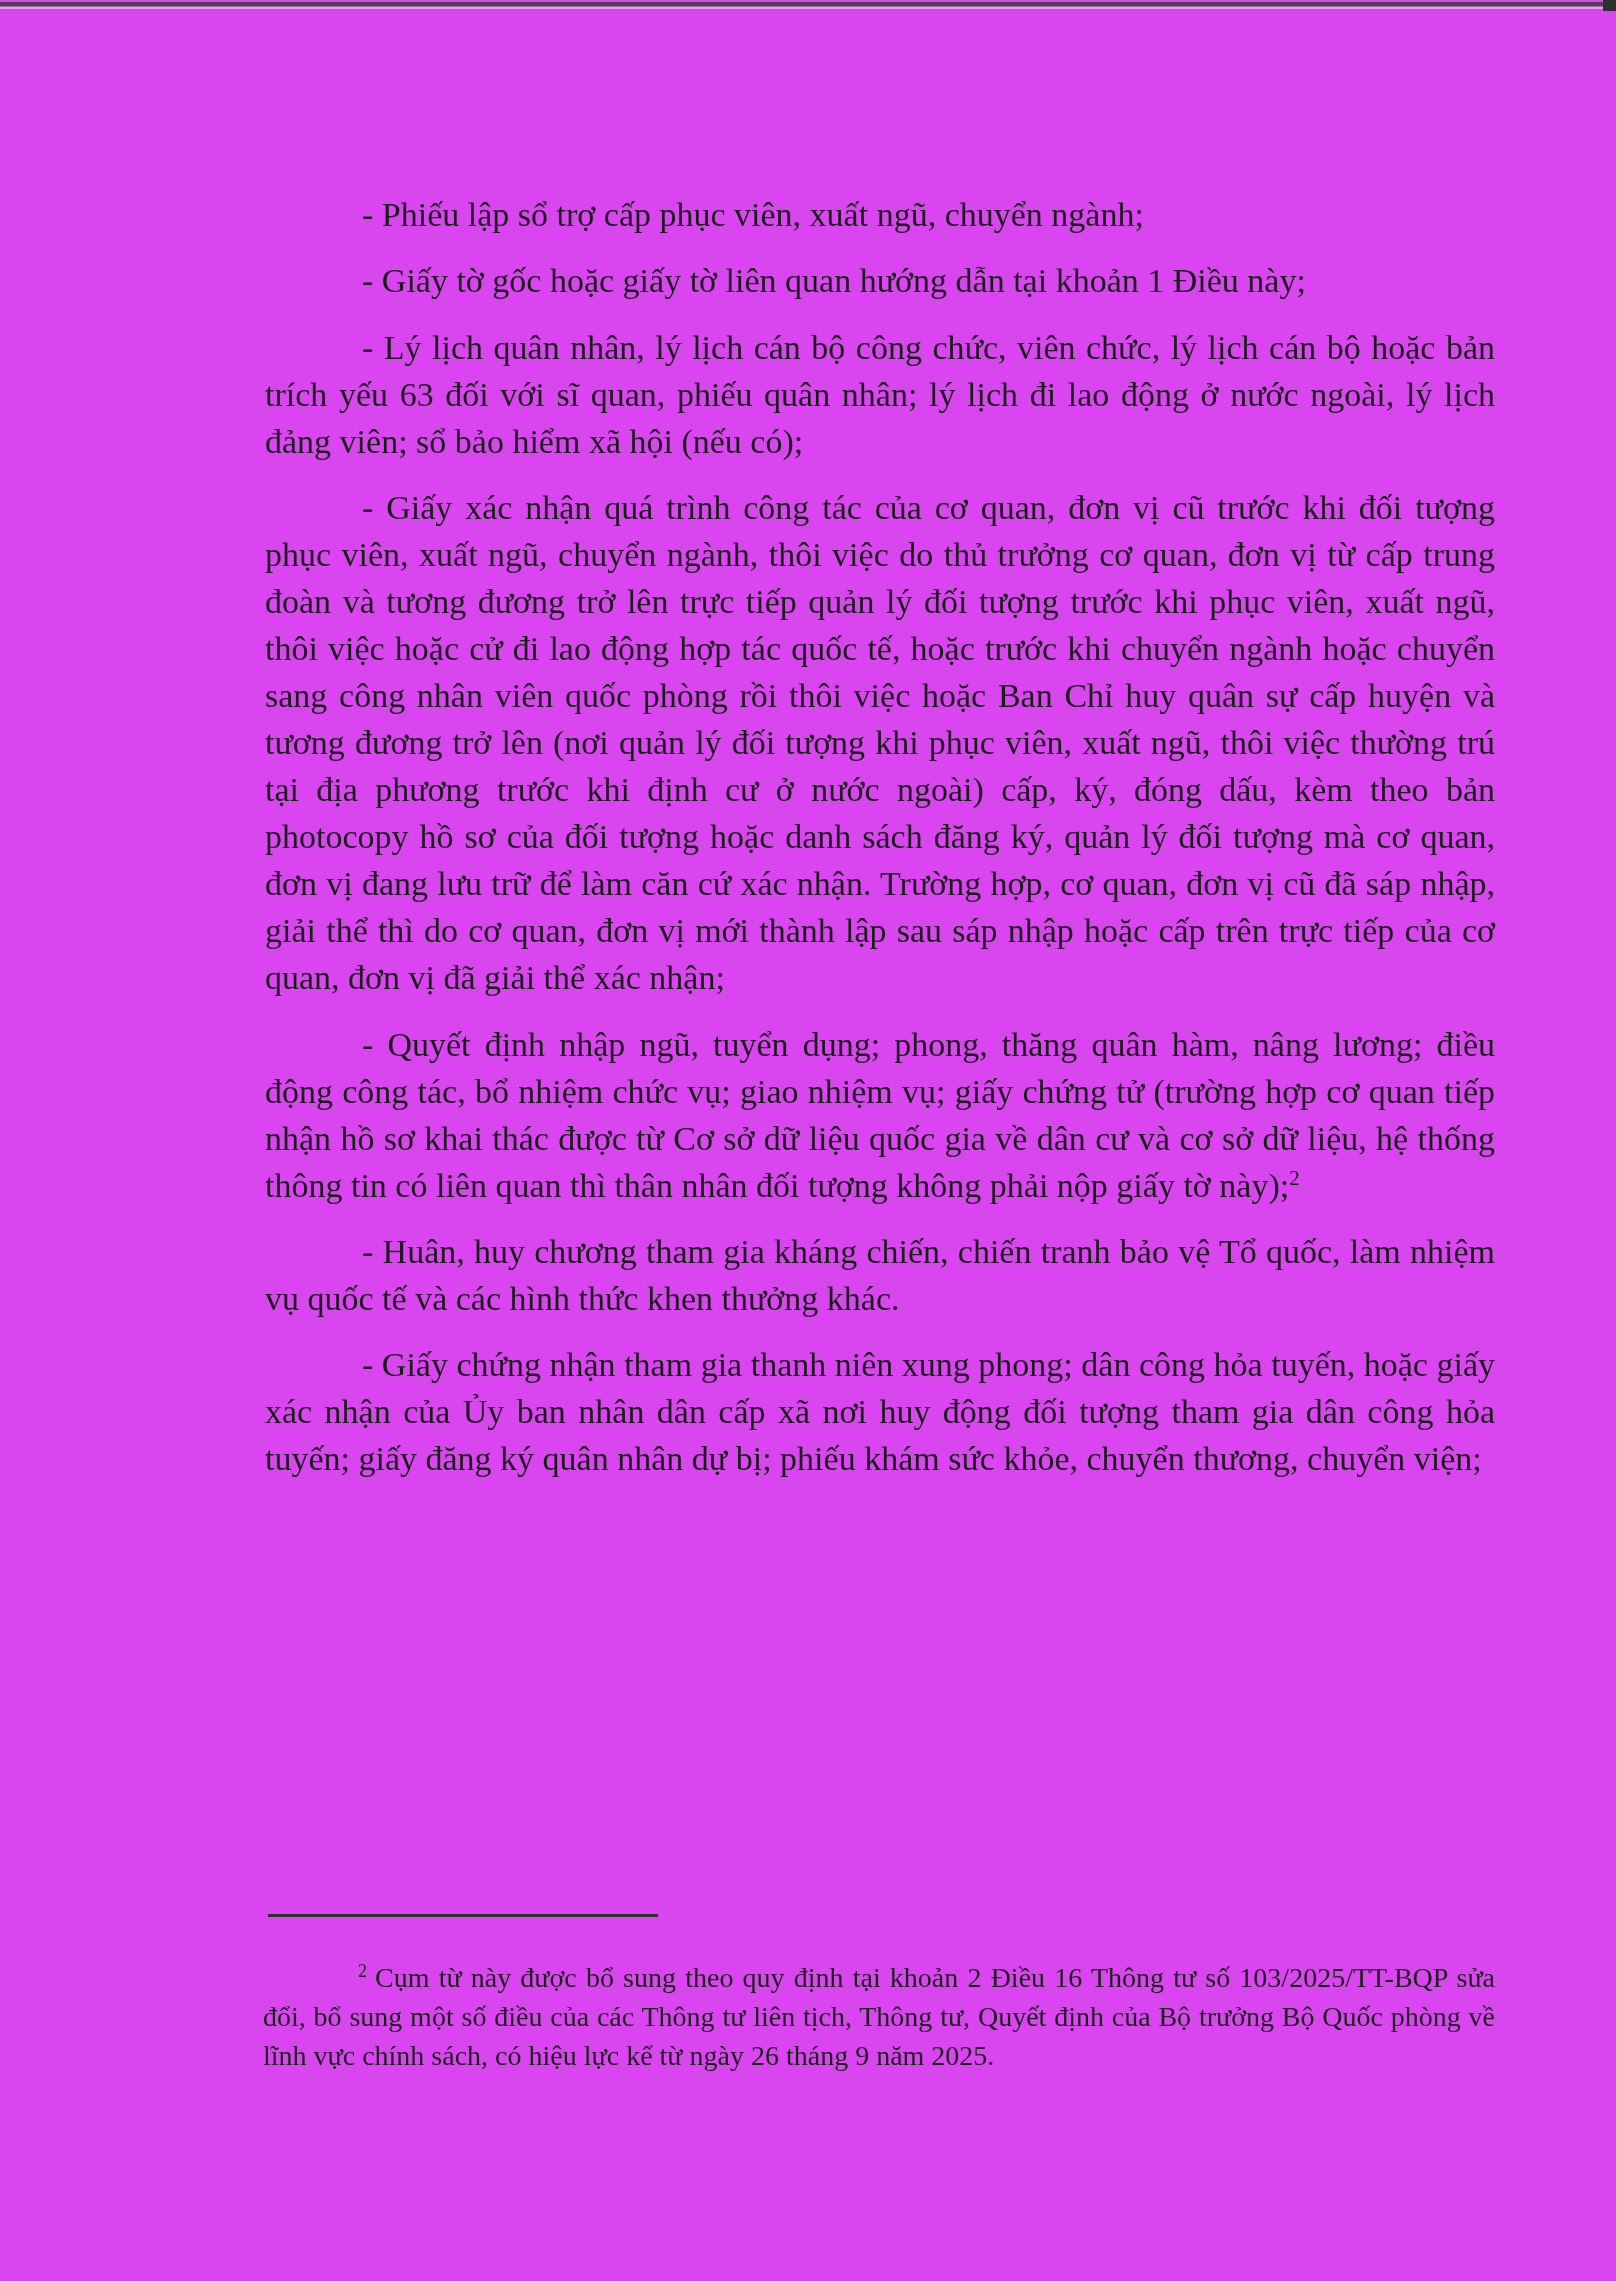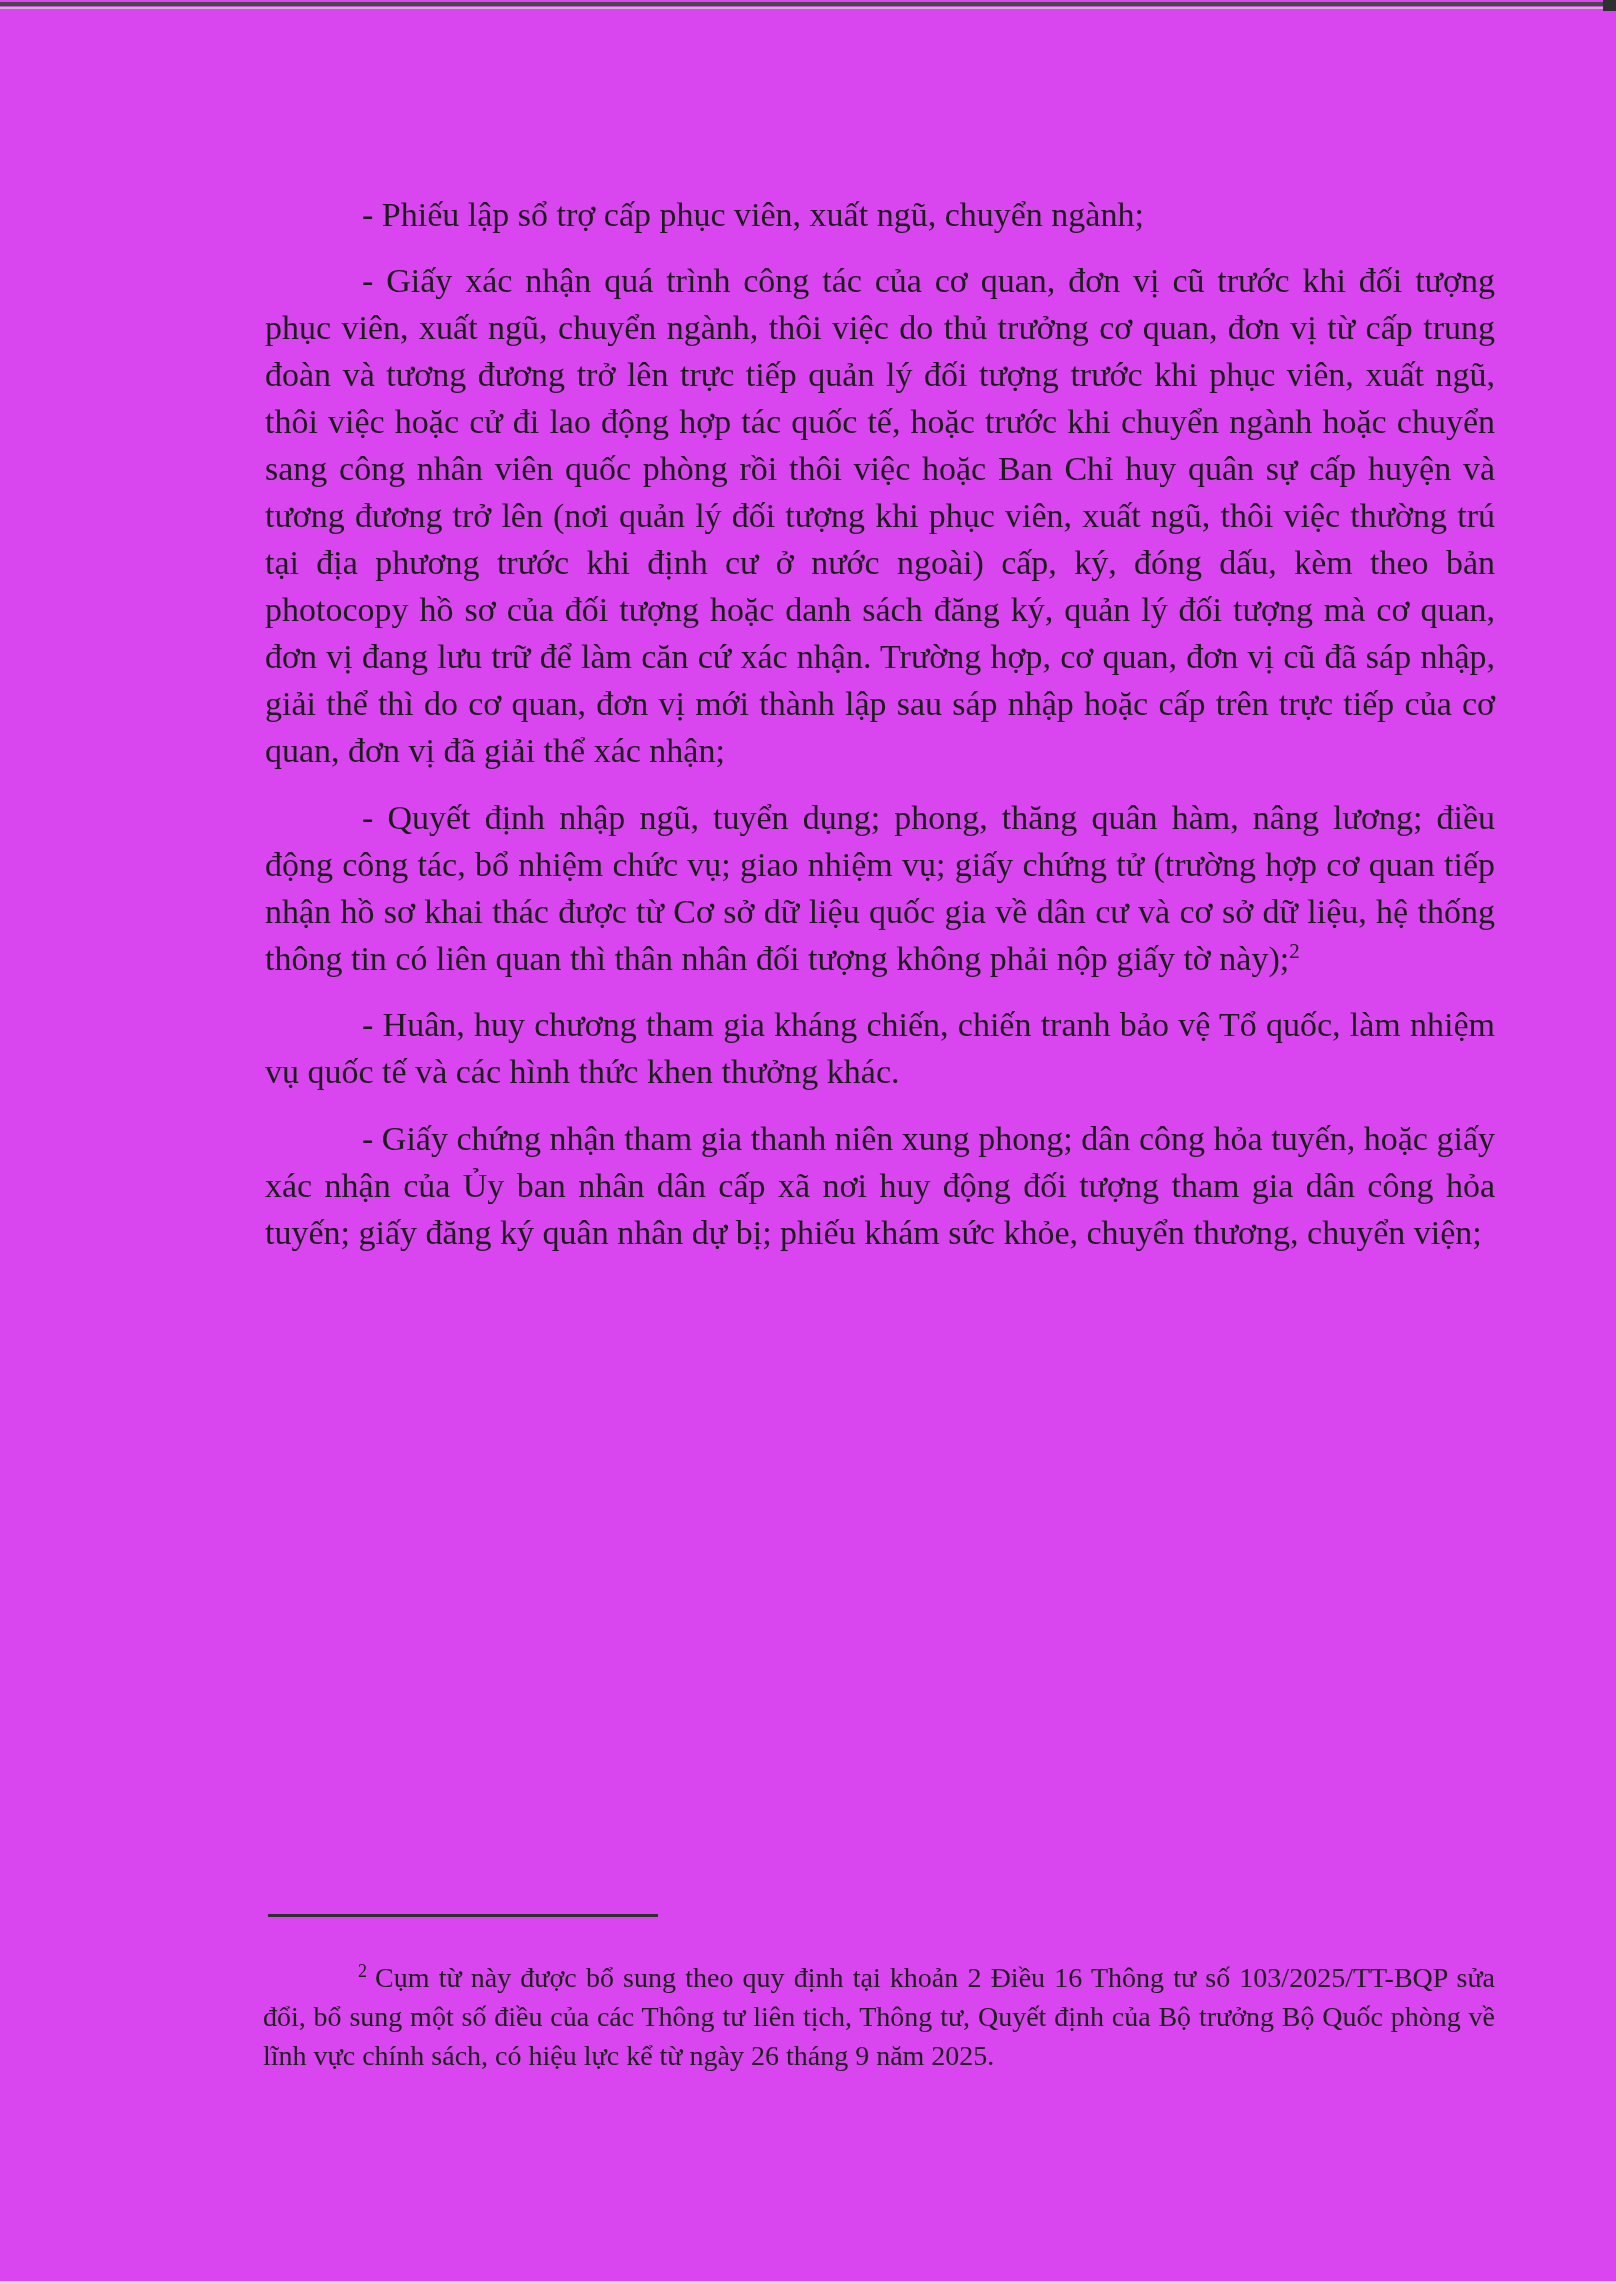--- a/index.html
+++ b/index.html
@@ -95,20 +95,22 @@
 
 <div class="page">
 
   <div class="scan-edge-top"></div>
   <div class="scan-edge-top-soft"></div>
   <div class="scan-mark-top-right"></div>
   <div class="scan-edge-bottom"></div>
 
   <div class="content">
     <p class="para"><span>- Phiếu lập sổ trợ cấp phục viên, xuất ngũ, chuyển ngành;</span></p>
+    <p class="para"><span>- Giấy tờ gốc hoặc giấy tờ liên quan hướng dẫn tại khoản 1 Điều này;</span></p>
+    <p class="para"><span>- Lý lịch quân nhân, lý lịch cán bộ công chức, viên chức, lý lịch cán bộ hoặc bản trích yếu 63 đối với sĩ quan, phiếu quân nhân; lý lịch đi lao động ở nước ngoài, lý lịch đảng viên; sổ bảo hiểm xã hội (nếu có);</span></p>
     <p class="para"><span>- Giấy xác nhận quá trình công tác của cơ quan, đơn vị cũ trước khi đối tượng phục viên, xuất ngũ, chuyển ngành, thôi việc do thủ trưởng cơ quan, đơn vị từ cấp trung đoàn và tương đương trở lên trực tiếp quản lý đối tượng trước khi phục viên, xuất ngũ, thôi việc hoặc cử đi lao động hợp tác quốc tế, hoặc trước khi chuyển ngành hoặc chuyển sang công nhân viên quốc phòng rồi thôi việc hoặc Ban Chỉ huy quân sự cấp huyện và tương đương trở lên (nơi quản lý đối tượng khi phục viên, xuất ngũ, thôi việc thường trú tại địa phương trước khi định cư ở nước ngoài) cấp, ký, đóng dấu, kèm theo bản photocopy hồ sơ của đối tượng hoặc danh sách đăng ký, quản lý đối tượng mà cơ quan, đơn vị đang lưu trữ để làm căn cứ xác nhận. Trường hợp, cơ quan, đơn vị cũ đã sáp nhập, giải thể thì do cơ quan, đơn vị mới thành lập sau sáp nhập hoặc cấp trên trực tiếp của cơ quan, đơn vị đã giải thể xác nhận;</span></p>
     <p class="para"><span>- Quyết định nhập ngũ, tuyển dụng; phong, thăng quân hàm, nâng lương; điều động công tác, bổ nhiệm chức vụ; giao nhiệm vụ; giấy chứng tử (trường hợp cơ quan tiếp nhận hồ sơ khai thác được từ Cơ sở dữ liệu quốc gia về dân cư và cơ sở dữ liệu, hệ thống thông tin có liên quan thì thân nhân đối tượng không phải nộp giấy tờ này);</span><sup class="fnref">2</sup></p>
     <p class="para"><span>- Huân, huy chương tham gia kháng chiến, chiến tranh bảo vệ Tổ quốc, làm nhiệm vụ quốc tế và các hình thức khen thưởng khác.</span></p>
     <p class="para"><span>- Giấy chứng nhận tham gia thanh niên xung phong; dân công hỏa tuyến, hoặc giấy xác nhận của Ủy ban nhân dân cấp xã nơi huy động đối tượng tham gia dân công hỏa tuyến; giấy đăng ký quân nhân dự bị; phiếu khám sức khỏe, chuyển thương, chuyển viện;</span></p>
   </div>
 
   <div class="footnote-sep"></div>
 
   <p class="footnote"><sup>2</sup><span>Cụm từ này được bổ sung theo quy định tại khoản 2 Điều 16 Thông tư số 103/2025/TT-BQP sửa đổi, bổ sung một số điều của các Thông tư liên tịch, Thông tư, Quyết định của Bộ trưởng Bộ Quốc phòng về lĩnh vực chính sách, có hiệu lực kể từ ngày 26 tháng 9 năm 2025.</span></p>
 

